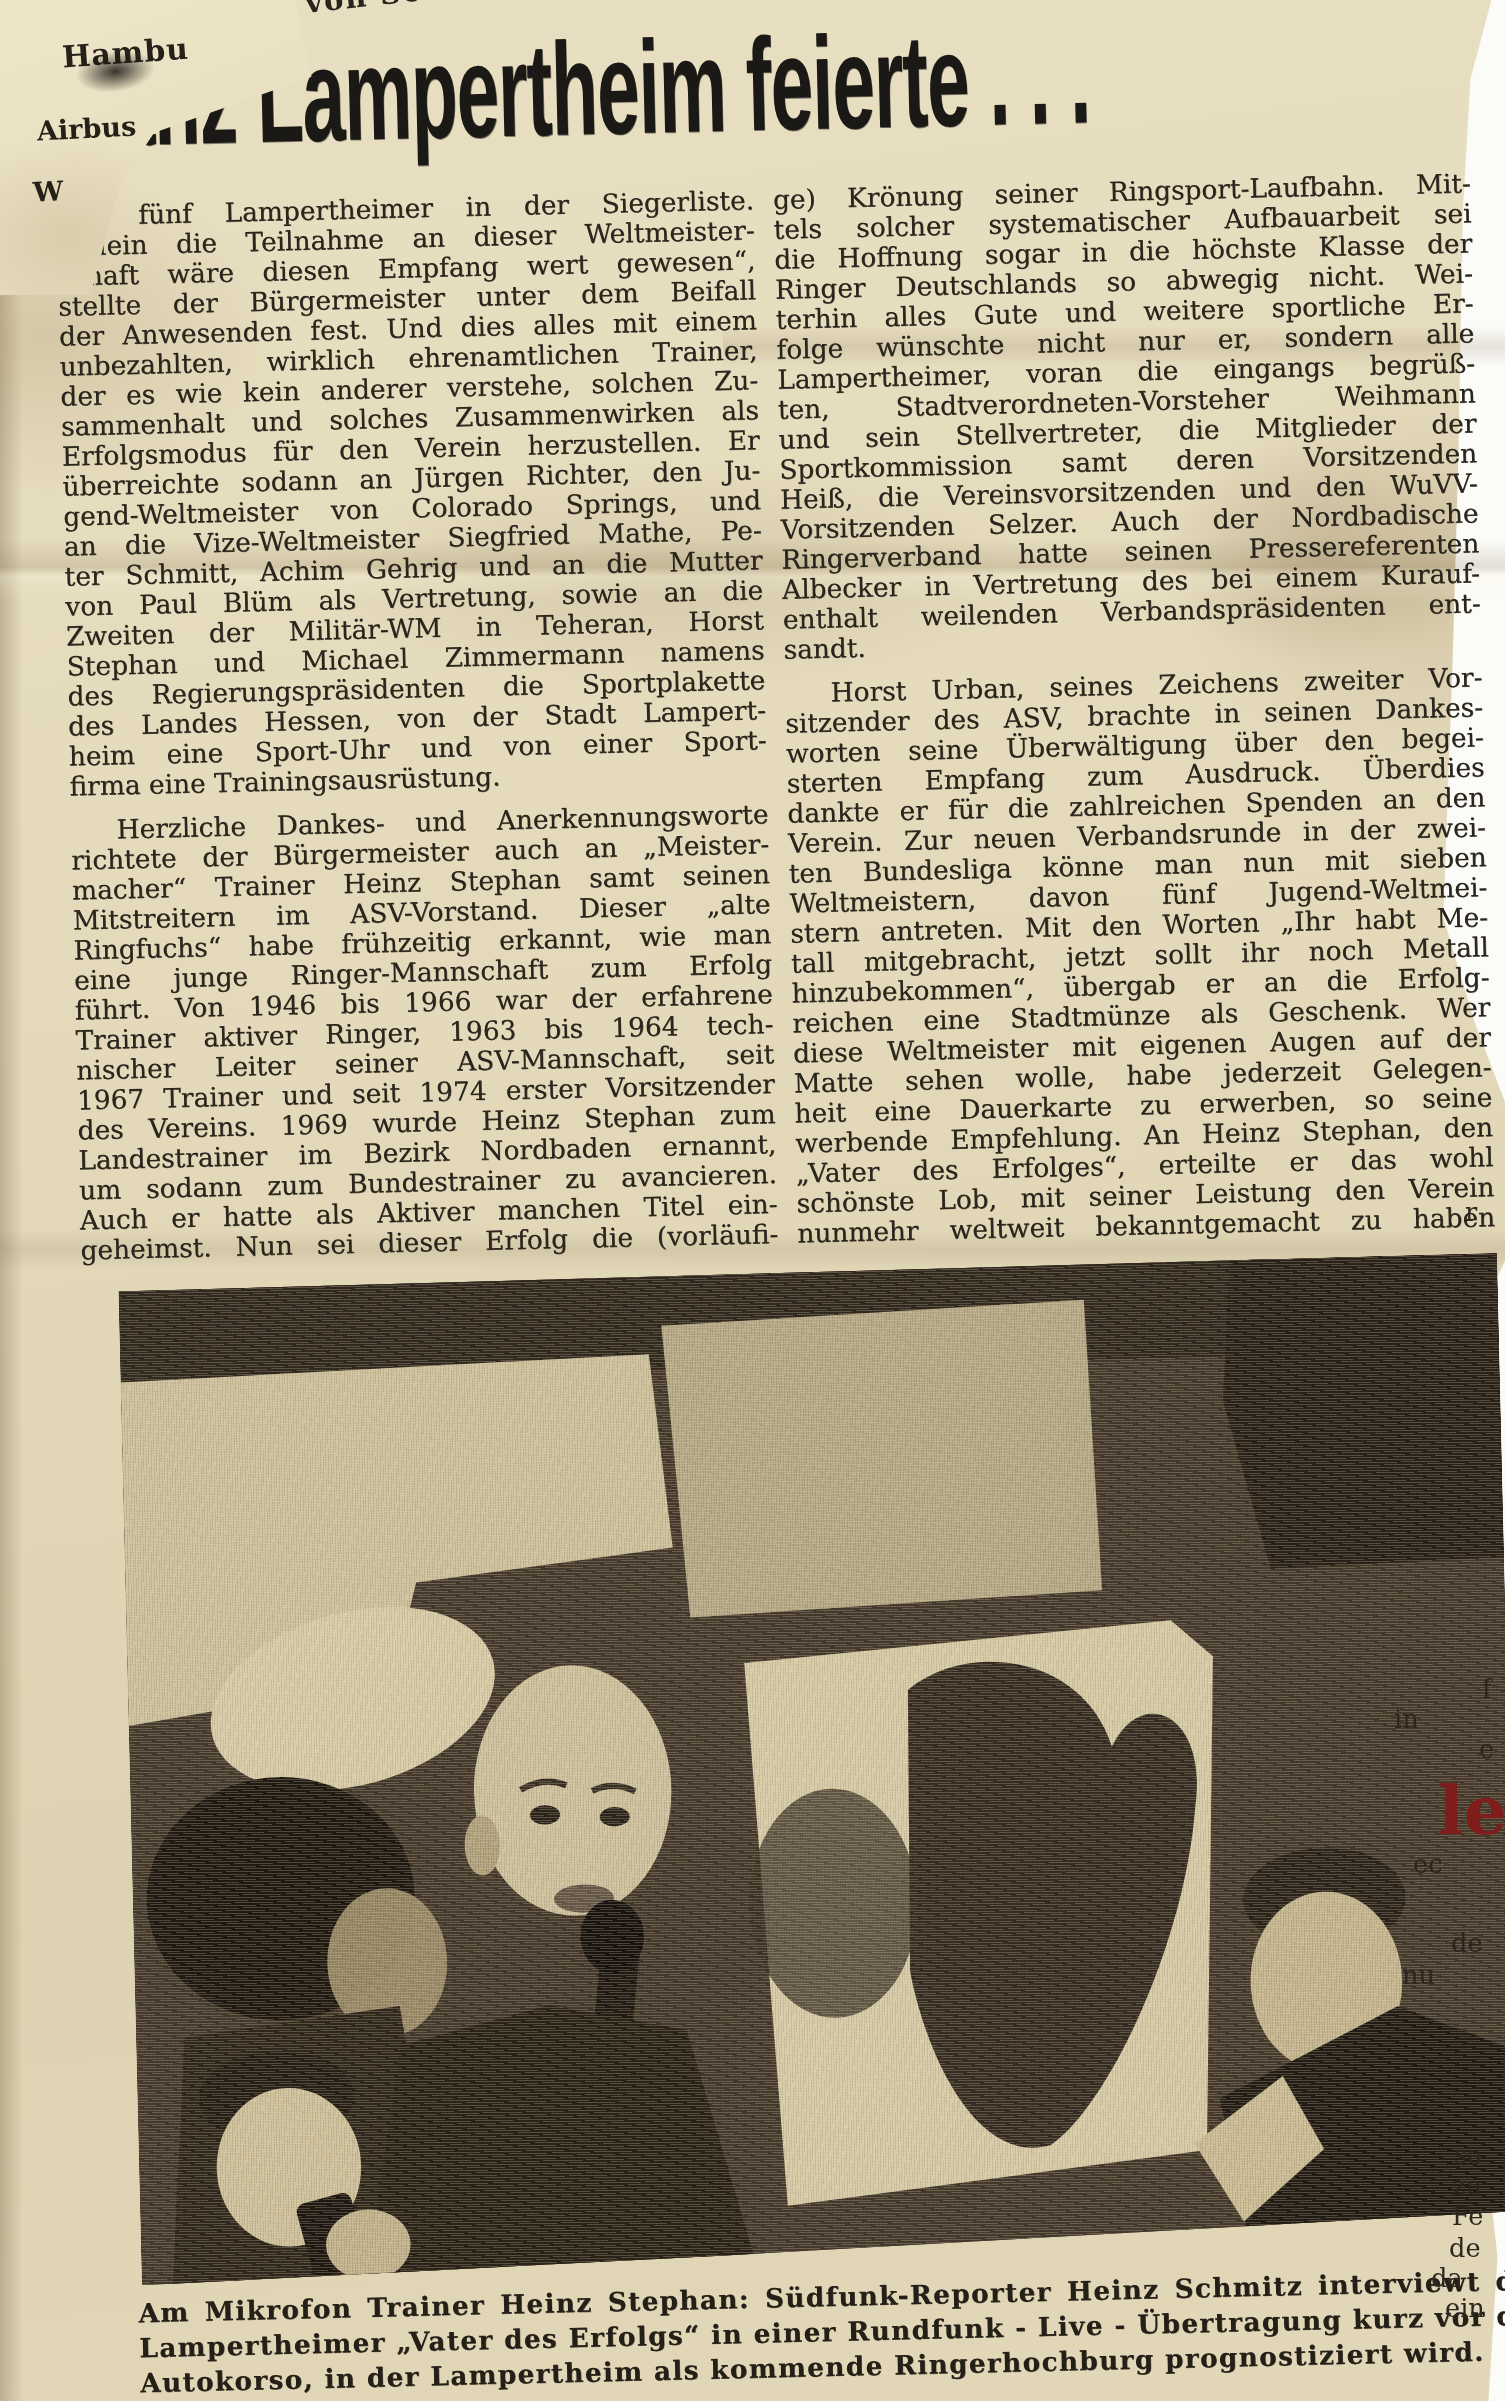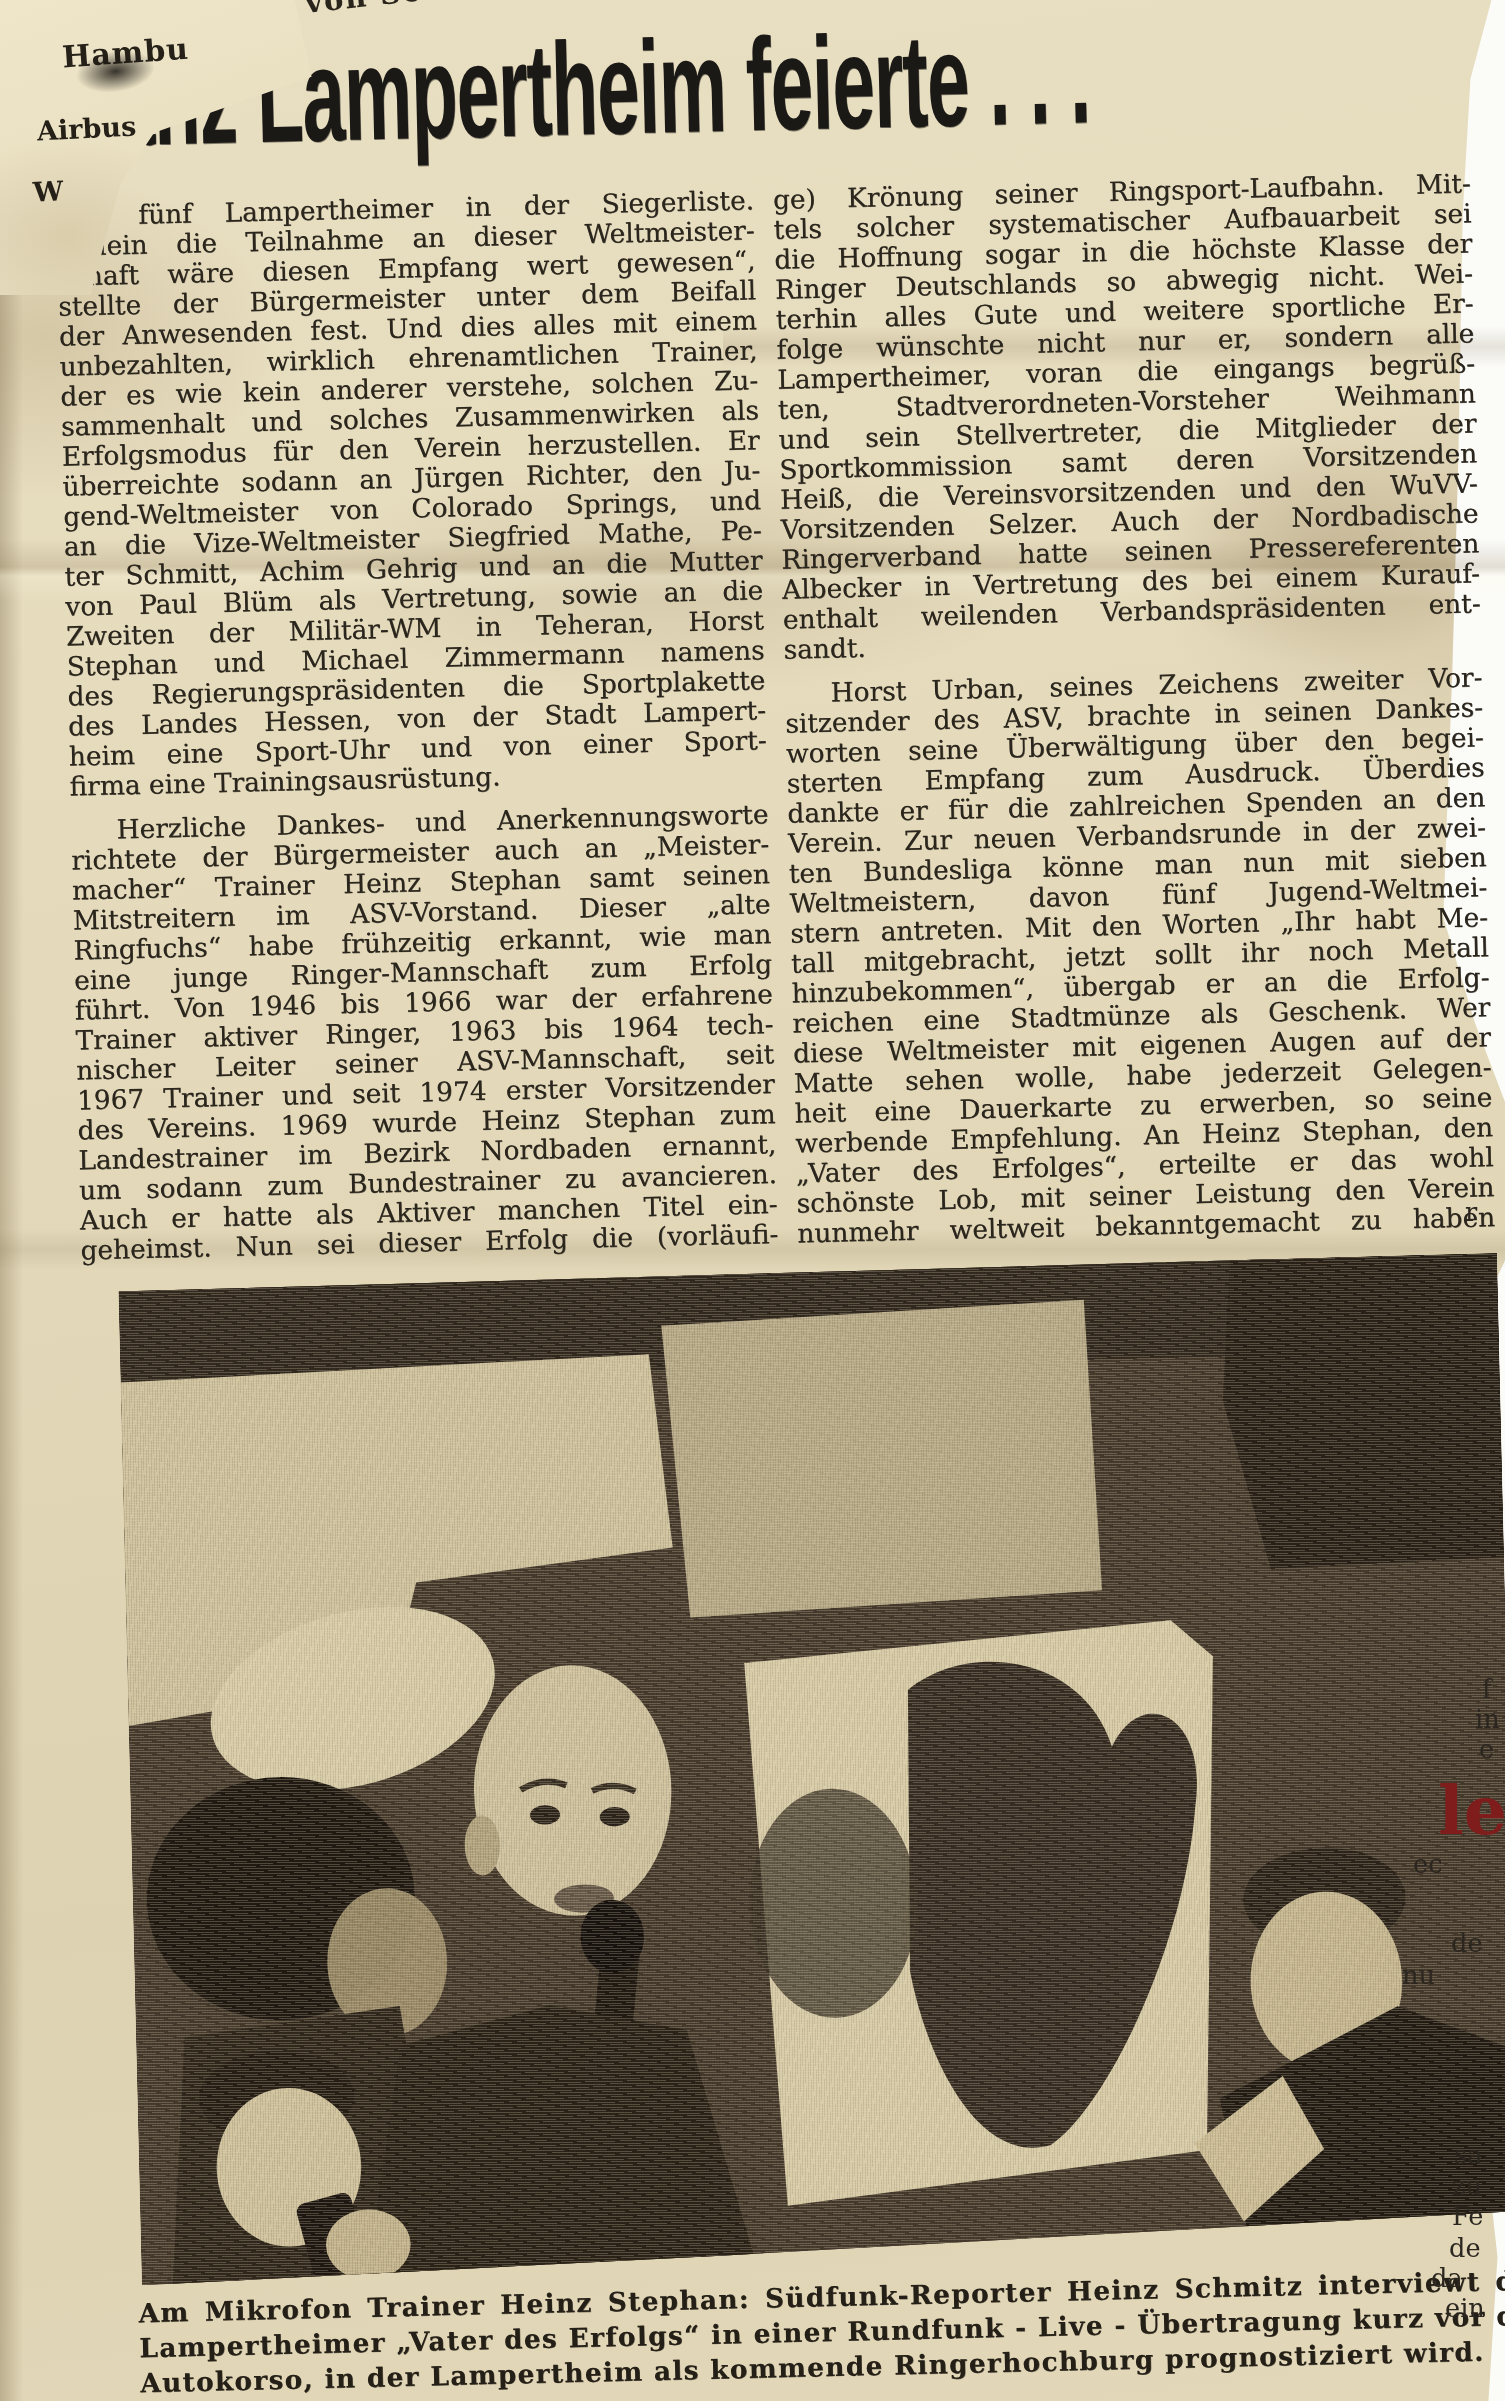--- a/index.html
+++ b/index.html
@@ -266,21 +266,21 @@
   <div class="scrap-inner">
     <div class="scrap-word scrap-w1">Hambu</div>
     <div class="scrap-word scrap-w2">Airbus</div>
     <div class="scrap-word scrap-w3">W</div>
   </div>
 </div>
 <div class="ink-smudge"></div>
 
 <div class="frag" style="left:1465px;top:1197px">r</div>
 <div class="frag" style="left:1482px;top:1674px">f</div>
-<div class="frag" style="left:1475px;top:1704px">in</div>
+<div class="frag" style="left:1394px;top:1704px">in</div>
 <div class="frag" style="left:1479px;top:1734px">e</div>
 <div class="frag frag-big" style="left:1438px;top:1770px">le</div>
 <div class="frag" style="left:1413px;top:1849px">ec</div>
 <div class="frag" style="left:1505px;top:1896px">re</div>
 <div class="frag" style="left:1451px;top:1928px">de</div>
 <div class="frag" style="left:1402px;top:1960px">nu</div>
 <div class="frag" style="left:1454px;top:2140px">sa</div>
 <div class="frag" style="left:1452px;top:2171px">zu</div>
 <div class="frag" style="left:1452px;top:2201px">Fe</div>
 <div class="frag" style="left:1449px;top:2233px">de</div>

